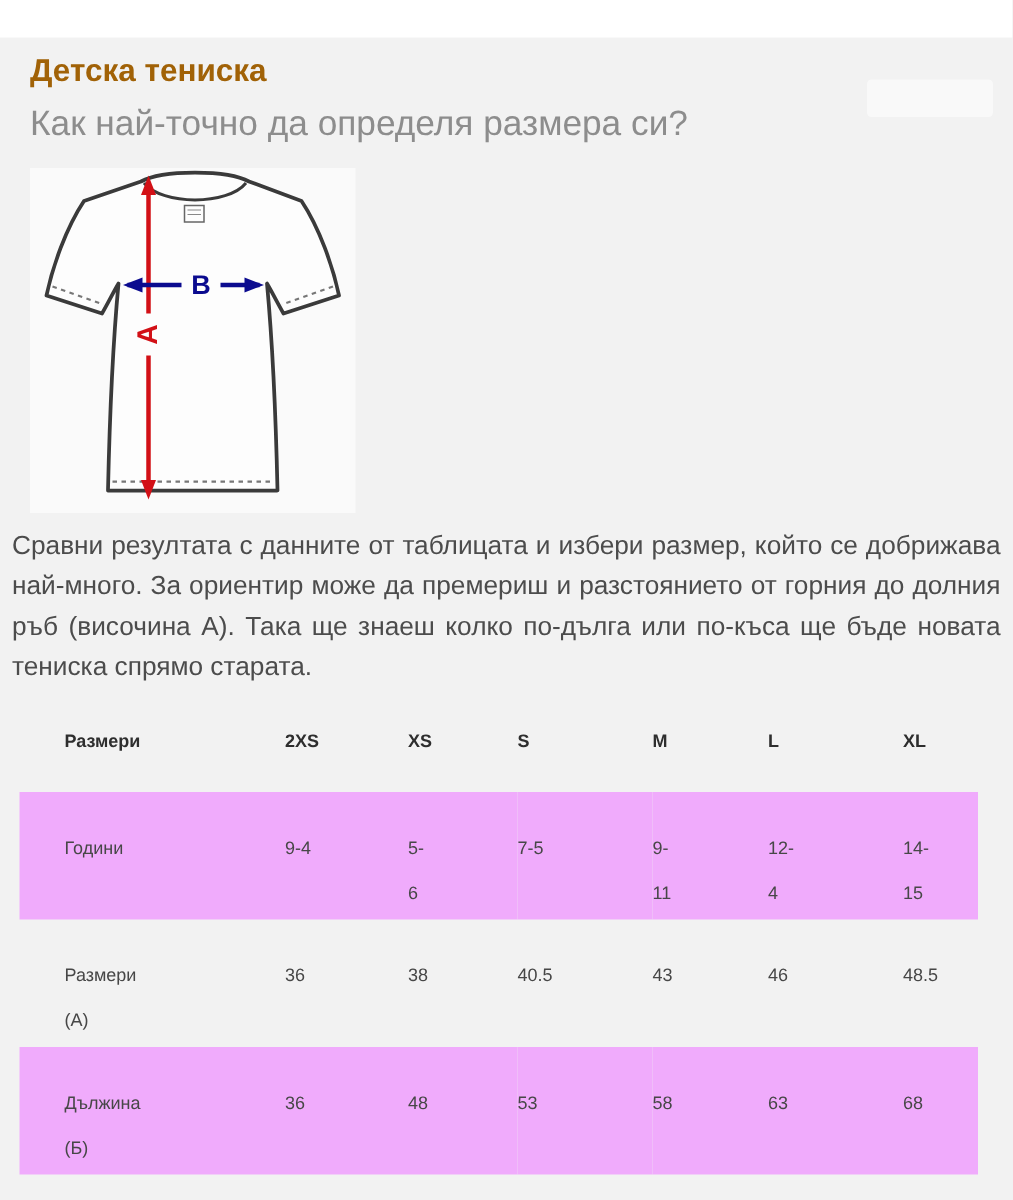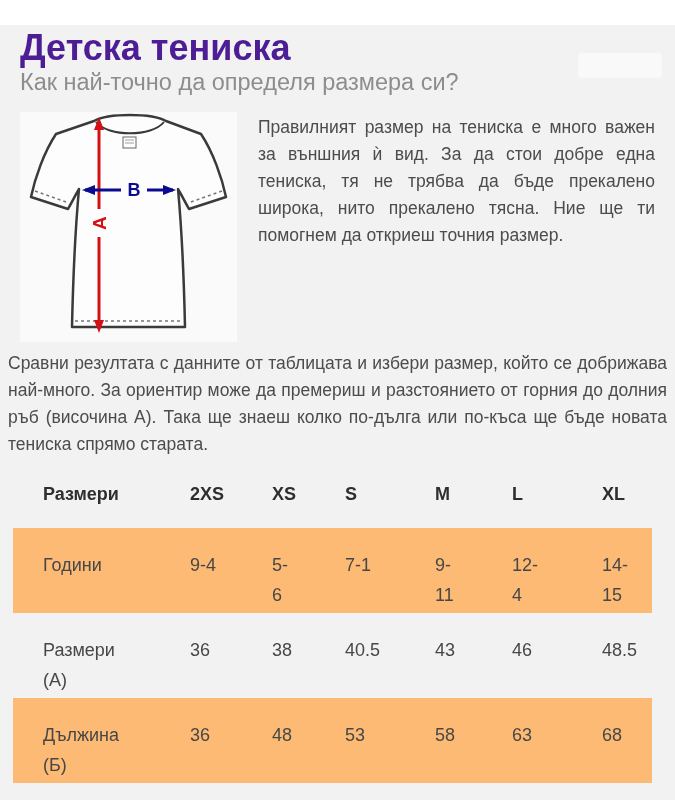--- a/index.html
+++ b/index.html
@@ -11,21 +11,21 @@
     position:relative;
     overflow:hidden;
   }
   .top-strip { height:25px; background:#ffffff; }
   .faded-box {
     position:absolute; left:578px; top:53px; width:84px; height:25px;
     background:rgba(255,255,255,0.55); border-radius:3px;
   }
   h1.page-title {
     margin:0 20px; padding-top:6px;
-    font-size:36px; line-height:34px; font-weight:600; color:#4c1d95;
+    font-size:21px; line-height:34px; font-weight:600; color:#a16207;
   }
   h2.page-subtitle {
     margin:2px 20px 0;
     font-size:23.5px; line-height:30px; font-weight:400; color:#8d8d8d;
   }
   .content-row {
     margin:15px 20px 0; display:flex; height:230px; align-items:flex-start;
   }
   .diagram-box {
     width:217px; height:230px; background:#fafafa; flex-shrink:0;
@@ -35,31 +35,31 @@
     margin:0; font-size:17.5px; line-height:27px; color:#4c4c4c;
     text-align:justify;
   }
   .text-col p + p { margin-top:27px; }
   p.body-text.full-width { margin:8px 8px 0; }
   table.size-table {
     border-collapse:collapse; table-layout:fixed;
     margin:2px 0 0 13px; width:639px;
   }
   table.size-table th, table.size-table td {
-    padding:0; text-align:left; font-size:18px; box-sizing:border-box;
+    padding:0; text-align:left; font-size:12px; box-sizing:border-box;
   }
   table.size-table thead th {
     height:68px; vertical-align:middle; font-weight:700; color:#2e2e2e;
   }
   table.size-table tbody td {
     height:85px; vertical-align:top; padding-top:22px;
     color:#474747; line-height:30px; white-space:pre-line;
   }
   table.size-table th.first, table.size-table td.first { padding-left:30px; }
-  table.size-table tbody tr { background:#fdba74; }
+  table.size-table tbody tr { background:#f0abfc; }
   table.size-table tbody tr.alt { background:transparent; }
 </style>
 </head>
 <body>
 
 <div class="top-strip"></div>
 <div class="faded-box"></div>
 
 <h1 class="page-title">Детска тениска</h1>
 <h2 class="page-subtitle">Как най-точно да определя размера си?</h2>
@@ -91,21 +91,20 @@
       <g>
         <line x1="65" y1="78" x2="153" y2="78" stroke="#0b0b8f" stroke-width="3"></line>
         <polygon points="62,78 75,73 75,83" fill="#0b0b8f"></polygon>
         <polygon points="156,78 143,73 143,83" fill="#0b0b8f"></polygon>
         <rect x="101" y="66" width="26" height="23" fill="#fdfdfd"></rect>
         <text x="114" y="78" text-anchor="middle" dominant-baseline="central" font-size="18" font-weight="bold" fill="#0b0b8f" font-family="Liberation Sans, sans-serif">B</text>
       </g>
     </svg>
   </div>
   <div class="text-col">
-    <p class="body-text">Правилният размер на тениска е много важен за външния ѝ вид. За да стои добре една тениска, тя не трябва да бъде прекалено широка, нито прекалено тясна. Ние ще ти помогнем да откриеш точния размер.</p>
   </div>
 </div>
 
 <p class="body-text full-width">Сравни резултата с данните от таблицата и избери размер, който се добрижава най-много. За ориентир може да премериш и разстоянието от горния до долния ръб (височина А). Така ще знаеш колко по-дълга или по-къса ще бъде новата тениска спрямо старата.</p>
 
 <table class="size-table">
   <colgroup>
     <col style="width:177px">
       <col style="width:82px">
       <col style="width:73px">
@@ -124,21 +123,21 @@
       <th>L</th>
       <th>XL</th>
     </tr>
   </thead>
   <tbody>
     <tr>
       <td class="first">Години</td>
       <td>9-4</td>
       <td>5-
 6</td>
-      <td>7-1</td>
+      <td>7-5</td>
       <td>9-
 11</td>
       <td>12-
 4</td>
       <td>14-
 15</td>
     </tr>
     <tr class="alt">
       <td class="first">Размери
 (А)</td>

